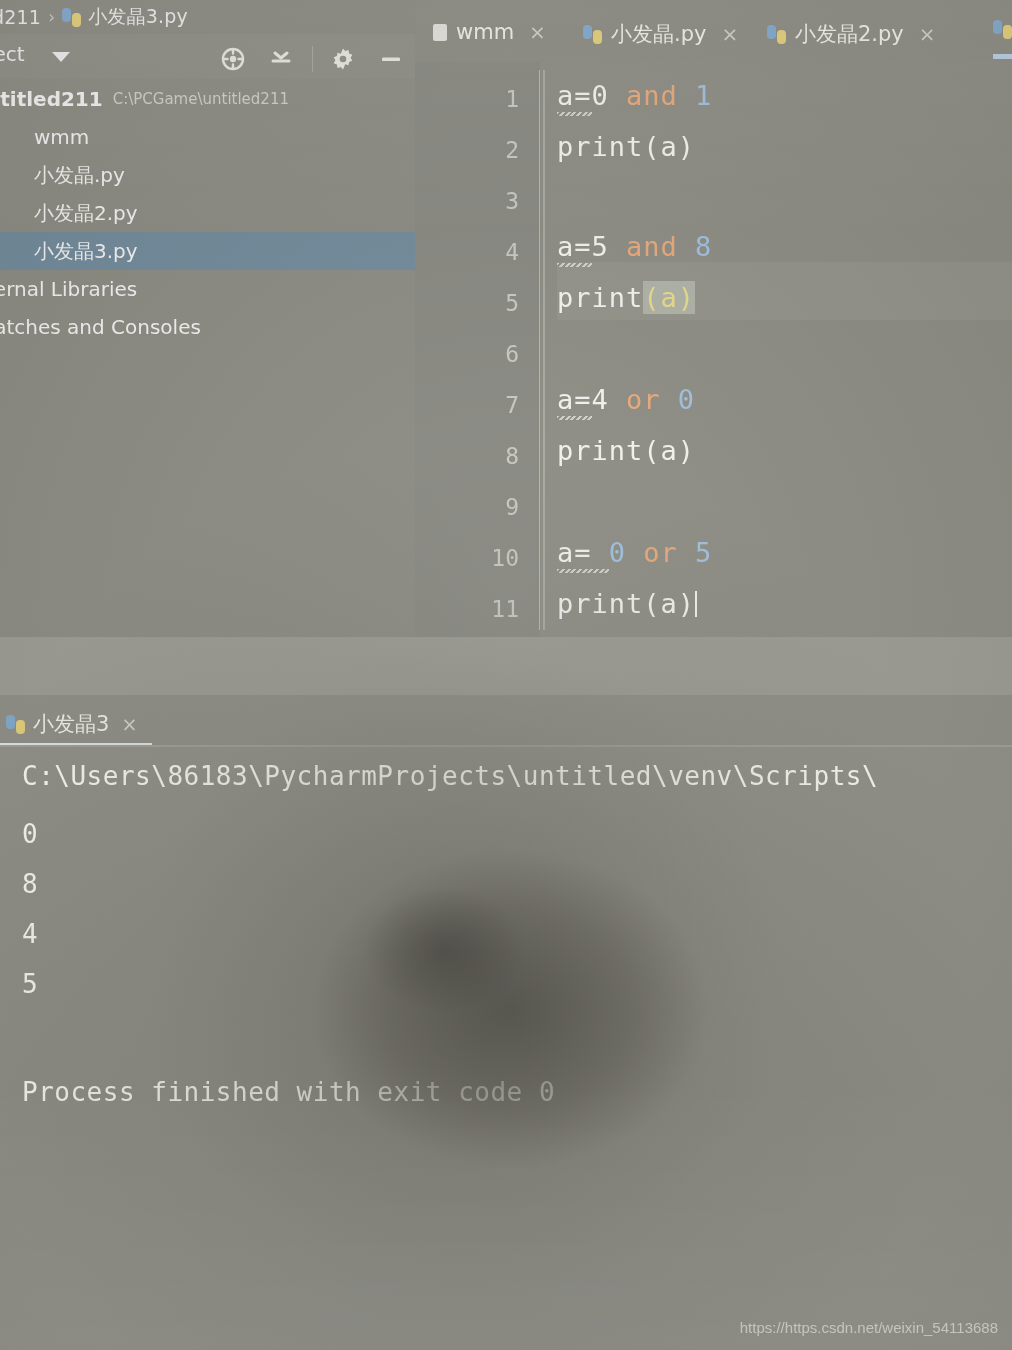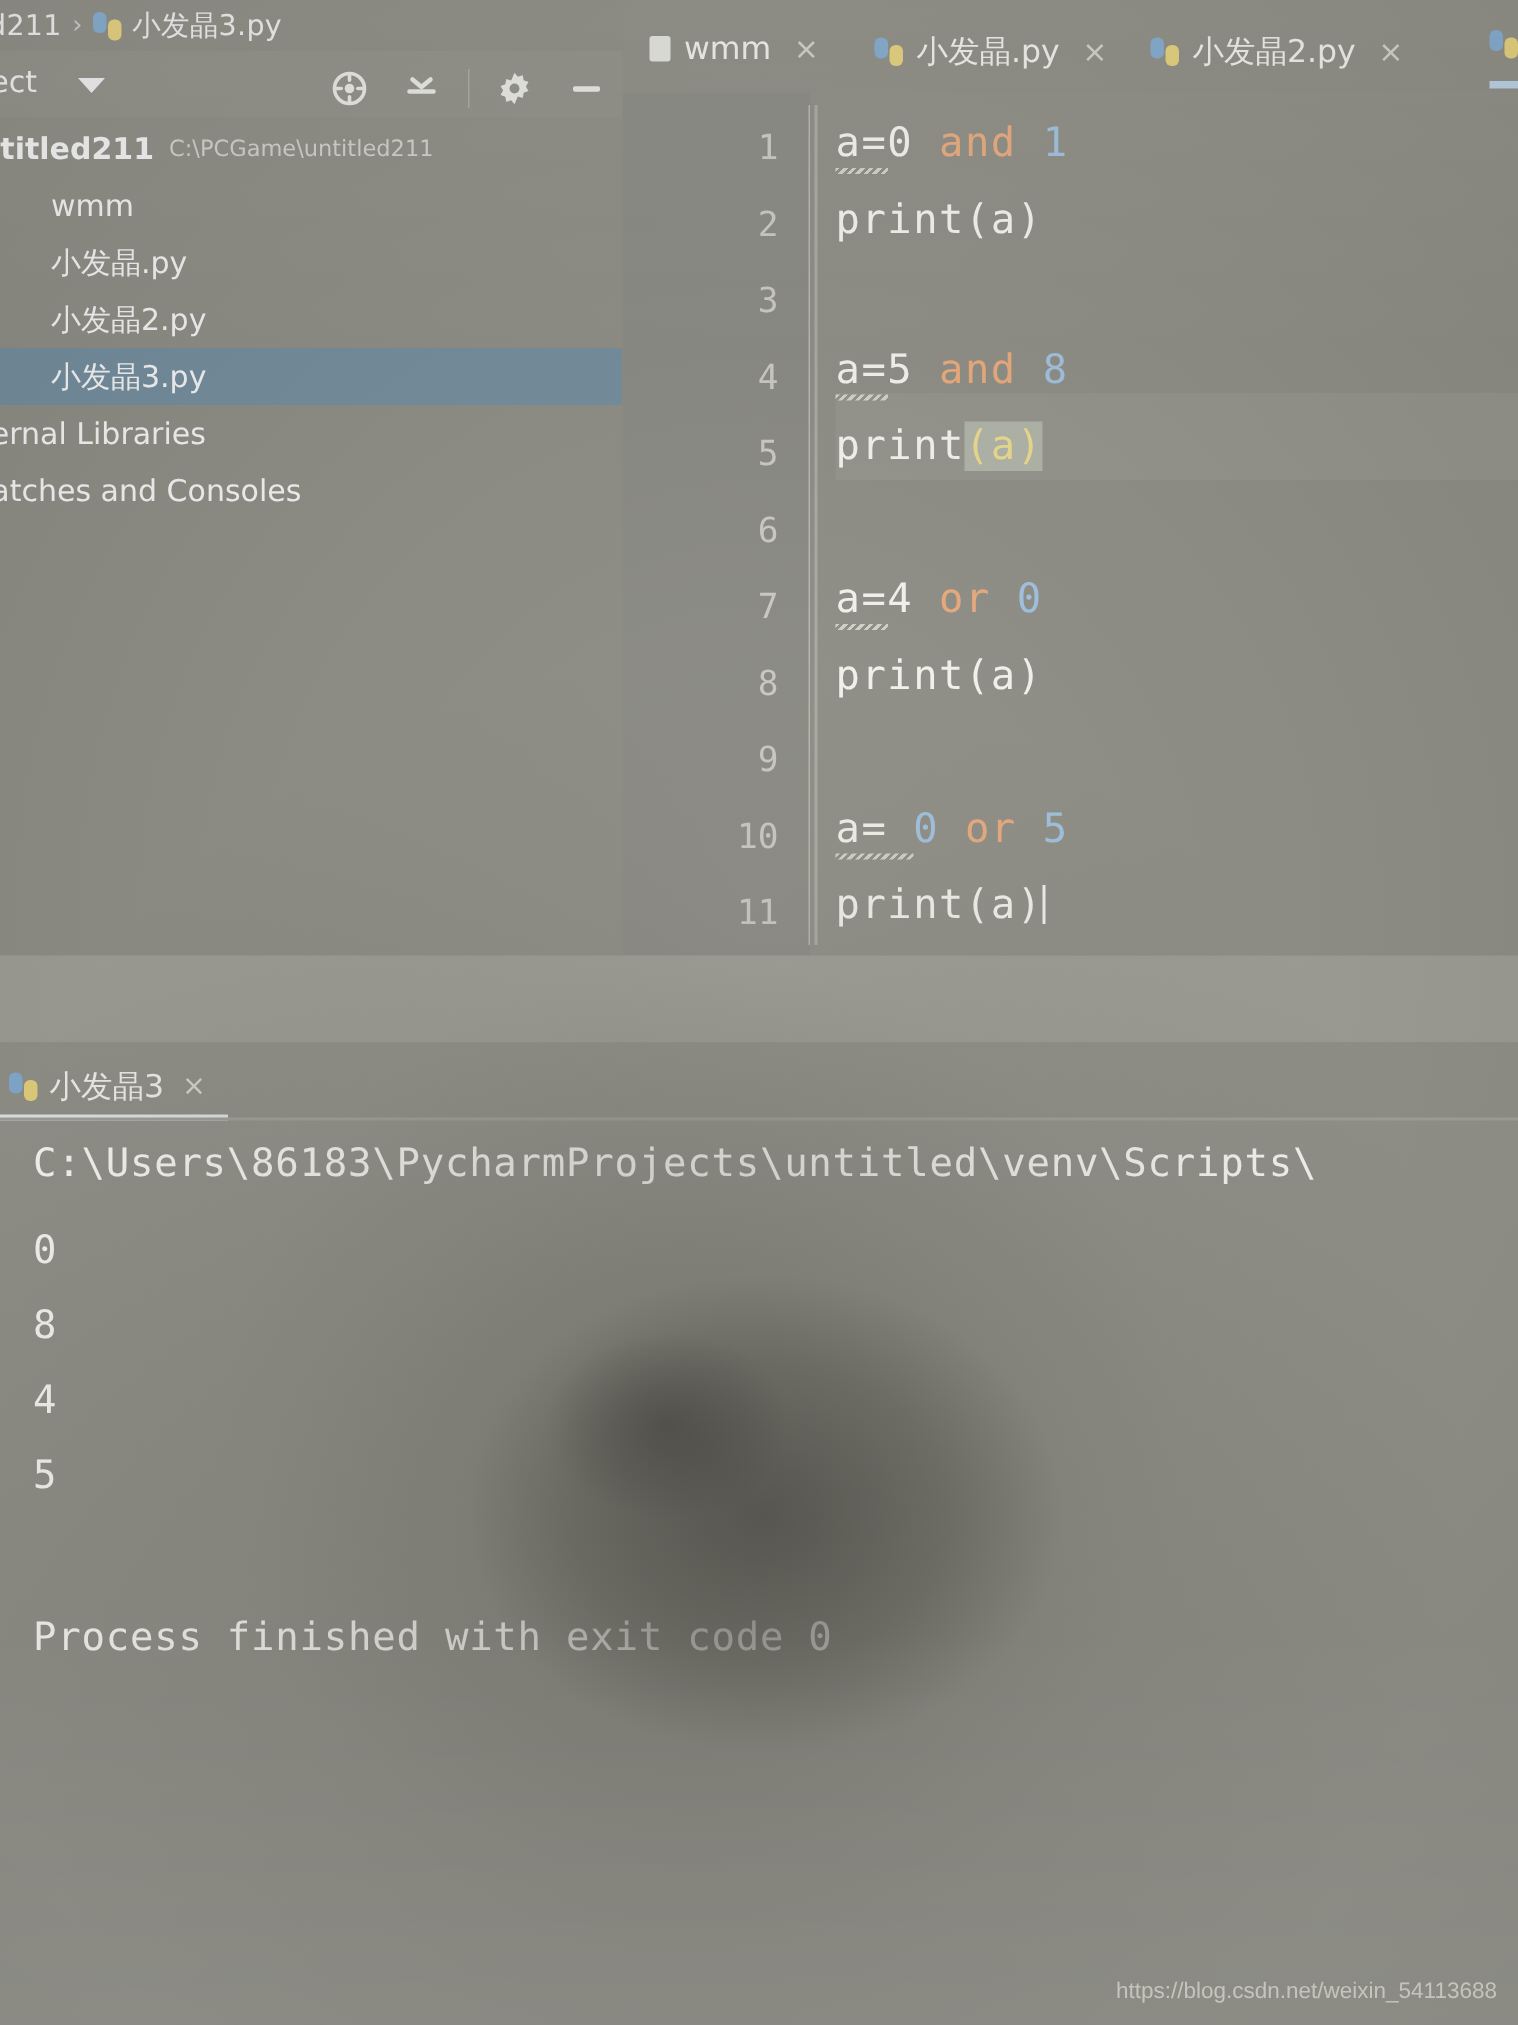--- a/index.html
+++ b/index.html
@@ -273,14 +273,14 @@
       <div class="oline" style="top:330px;">Process finished with exit code 0</div>
     </div>
   </div>
 
   <div id="blob"></div>
   <div id="blob2"></div>
   <div class="haze v1"></div>
   <div class="haze v2"></div>
   <div class="haze v3"></div>
 
-  <div id="watermark">https://blog.csdn.net/weixin_54113688</div>
+  <div id="watermark">https://https.csdn.net/weixin_54113688</div>
 </div>
 
 </body></html>

